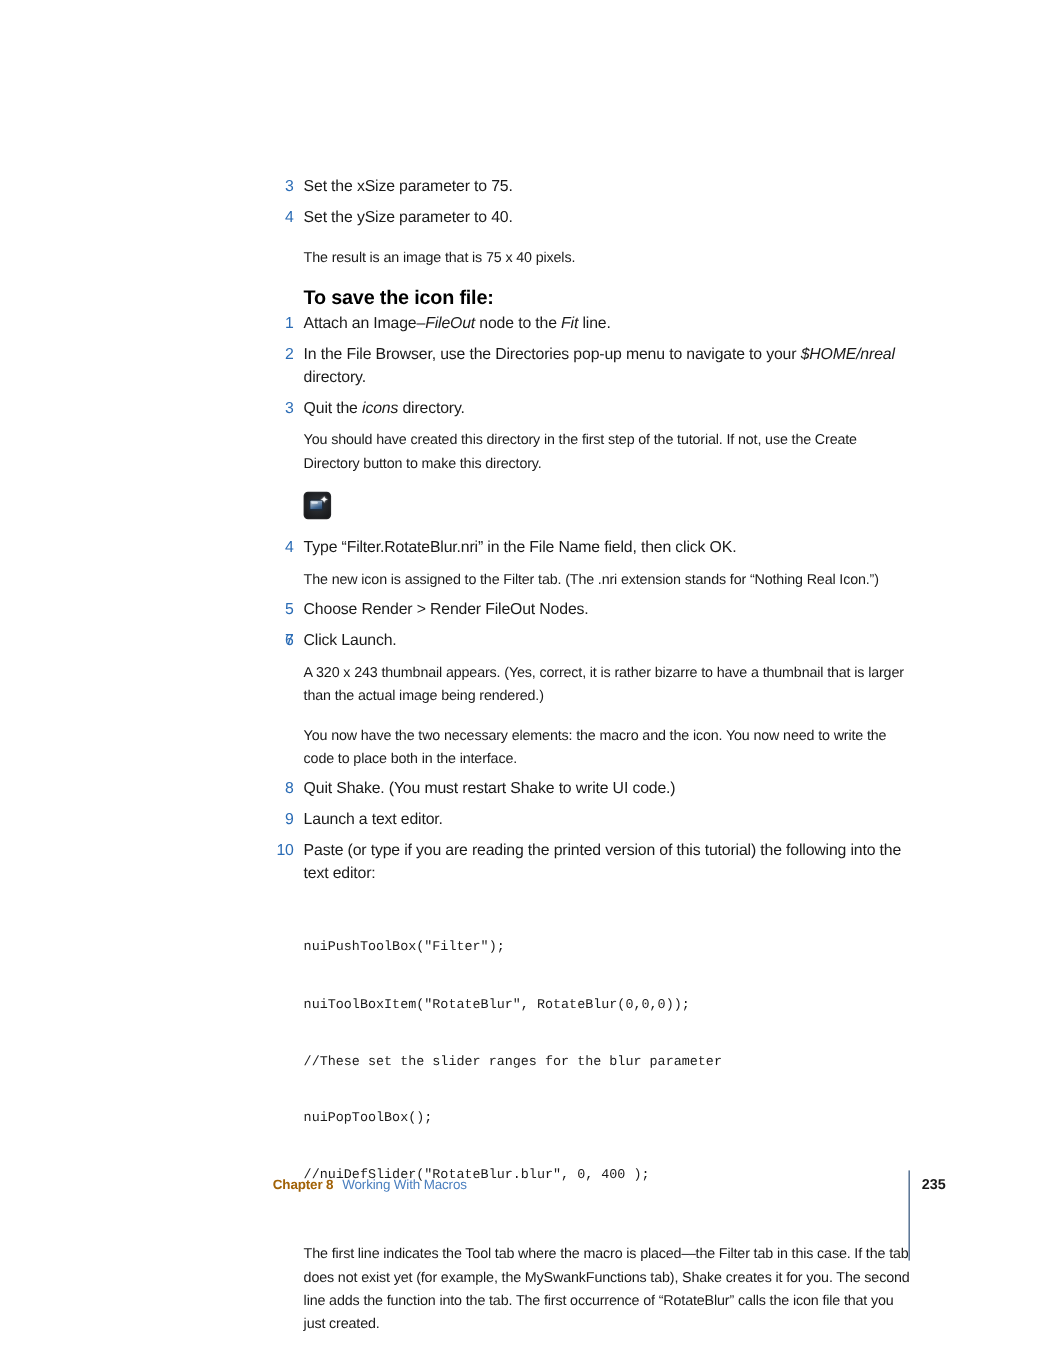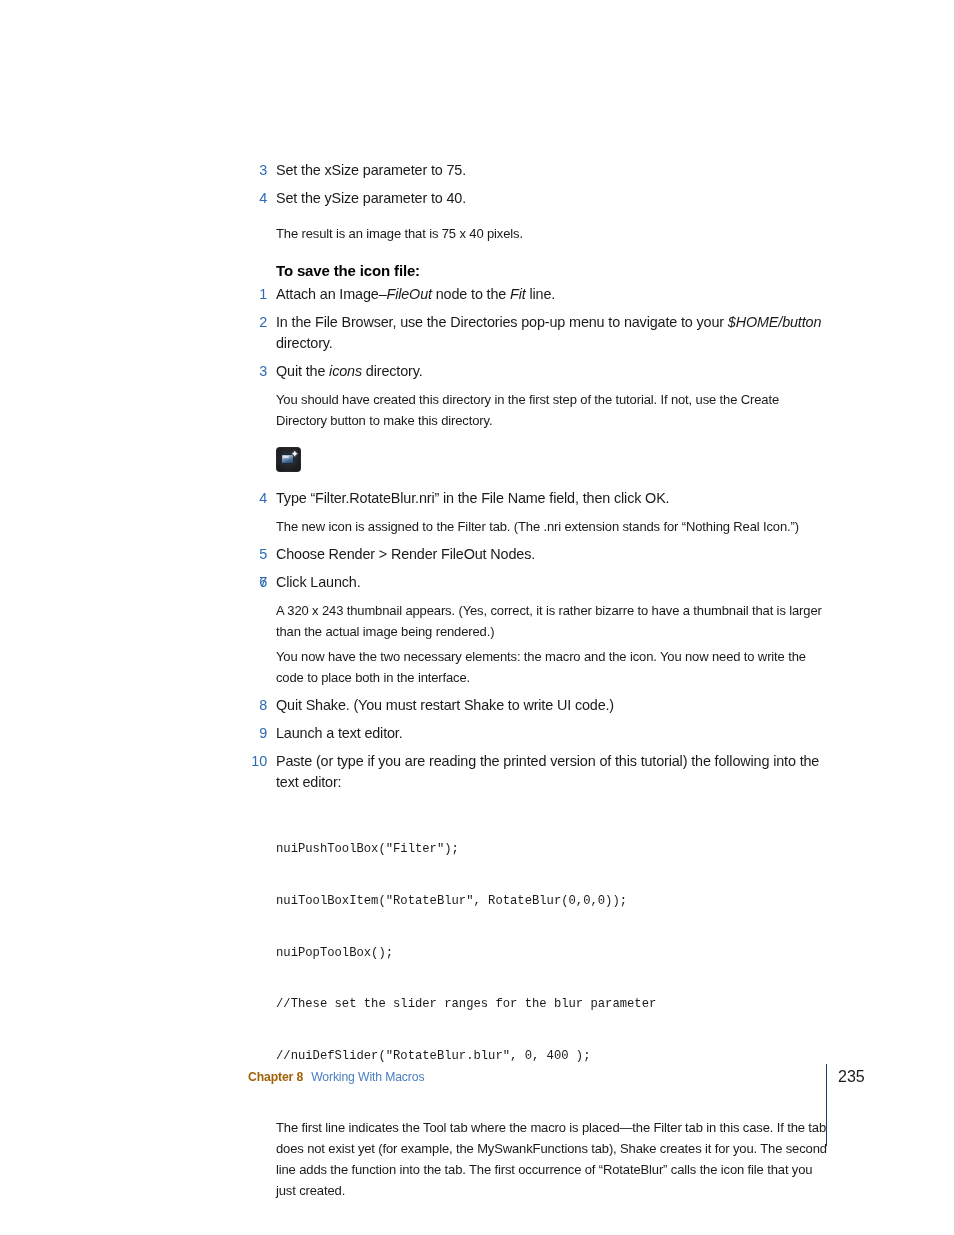--- a/index.html
+++ b/index.html
@@ -55,27 +55,27 @@
   .step.wide-num .num { left: -6px; width: 25px; }
 
   
   .body-para {
     margin: 0 0 7px 28px;
     font-size: 13px;
     line-height: 21px;
     color: #1a1a1a;
     letter-spacing: -0.01em;
   }
-  .body-para.tight { margin-bottom: 4px; }
+  .body-para.tight { margin-bottom: 16px; }
   .gap-before { margin-top: 14px; }
   .gap-after { margin-bottom: 16px; }
 
   .subhead {
     margin: 0 0 3px 28px;
-    font-size: 15px;
+    font-size: 18px;
     line-height: 21px;
     font-weight: bold;
     color: #000000;
     letter-spacing: -0.01em;
   }
 
   em.it { font-style: italic; }
 
   
   .figure {
@@ -158,23 +158,23 @@
     left: 826px;
     top: 1064px;
     width: 1.4px;
     height: 82px;
     background: #1b3f6b;
   }
   .page-number {
     position: absolute;
     left: 838px;
     top: 1068px;
-    font-size: 16px;
+    font-size: 13px;
     line-height: 18px;
-    font-weight: normal;
+    font-weight: bold;
     color: #1a1a1a;
   }
 </style>
 </head>
 <body>
 
 <div class="page">
 
   <div class="content">
 
@@ -192,21 +192,21 @@
 
     <p class="subhead">To save the icon file:</p>
 
     <p class="step">
       <span class="num">1</span>
       <span><span>Attach an Image–</span><em class="it">FileOut</em><span> node to the </span><em class="it">Fit</em><span> line.</span></span>
     </p>
 
     <p class="step">
       <span class="num">2</span>
-      <span><span>In the File Browser, use the Directories pop-up menu to navigate to your </span><em class="it">$HOME/button</em><span> directory.</span></span>
+      <span><span>In the File Browser, use the Directories pop-up menu to navigate to your </span><em class="it">$HOME/nreal</em><span> directory.</span></span>
     </p>
 
     <p class="step">
       <span class="num">3</span>
       <span><span>Quit the </span><em class="it">icons</em><span> directory.</span></span>
     </p>
 
     <p class="body-para">You should have created this directory in the first step of the tutorial. If not, use the Create Directory button to make this directory.</p>
 
     <div class="figure">
@@ -251,22 +251,22 @@
     </p>
 
     <p class="step wide-num">
       <span class="num">10</span>
       <span>Paste (or type if you are reading the printed version of this tutorial) the following into the text editor:</span>
     </p>
 
     <div class="code">
       <div>nuiPushToolBox("Filter");</div>
       <div>nuiToolBoxItem("RotateBlur", RotateBlur(0,0,0));</div>
+      <div>//These set the slider ranges for the blur parameter</div>
       <div>nuiPopToolBox();</div>
-      <div>//These set the slider ranges for the blur parameter</div>
       <div>//nuiDefSlider("RotateBlur.blur", 0, 400 );</div>
     </div>
 
     <p class="body-para">The first line indicates the Tool tab where the macro is placed—the Filter tab in this case. If the tab does not exist yet (for example, the MySwankFunctions tab), Shake creates it for you. The second line adds the function into the tab. The first occurrence of “RotateBlur” calls the icon file that you just created.</p>
 
   </div>
 
   <div class="footer">
     <span class="chapter">Chapter 8</span><span class="chapter-title">Working With Macros</span>
   </div>

